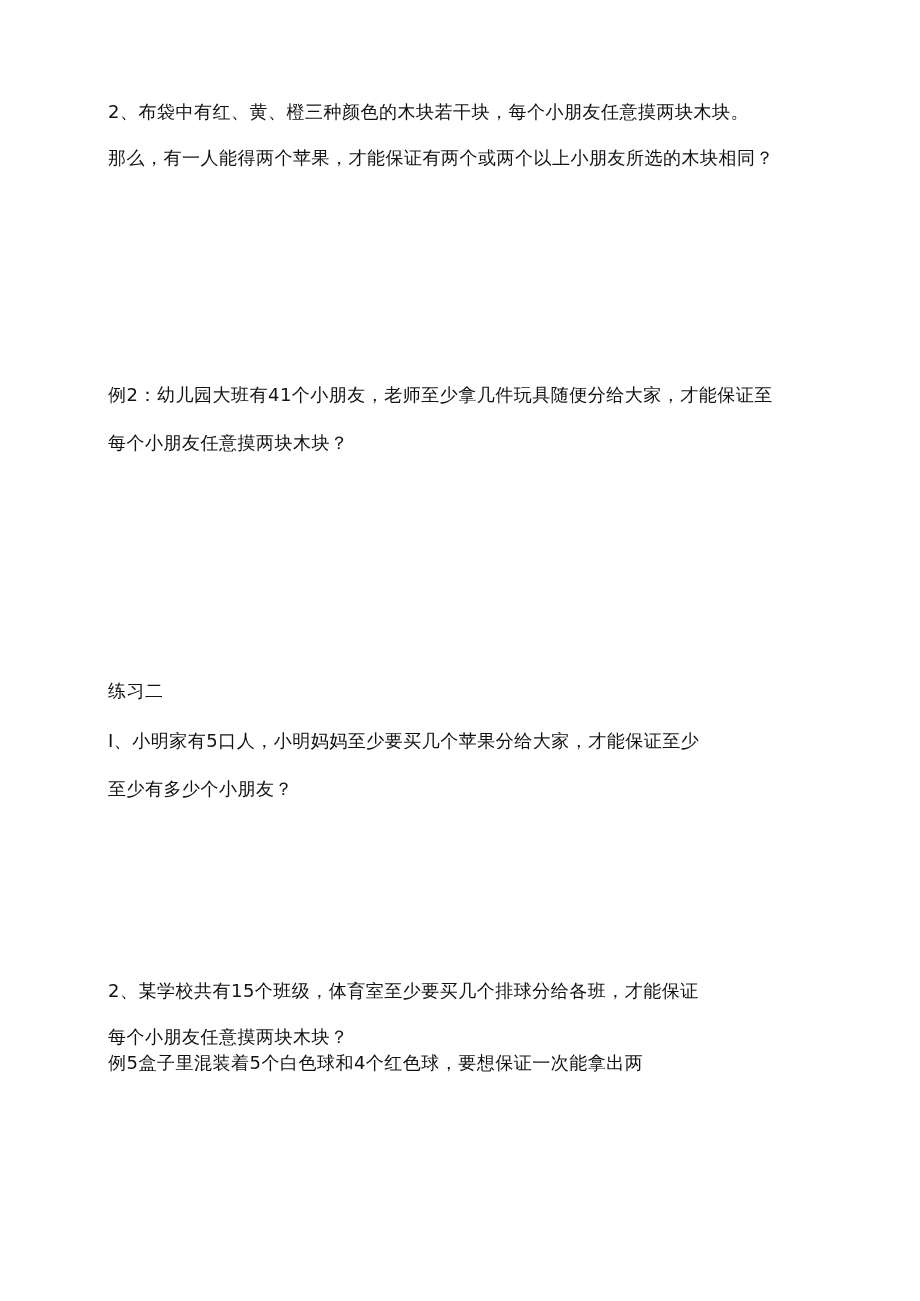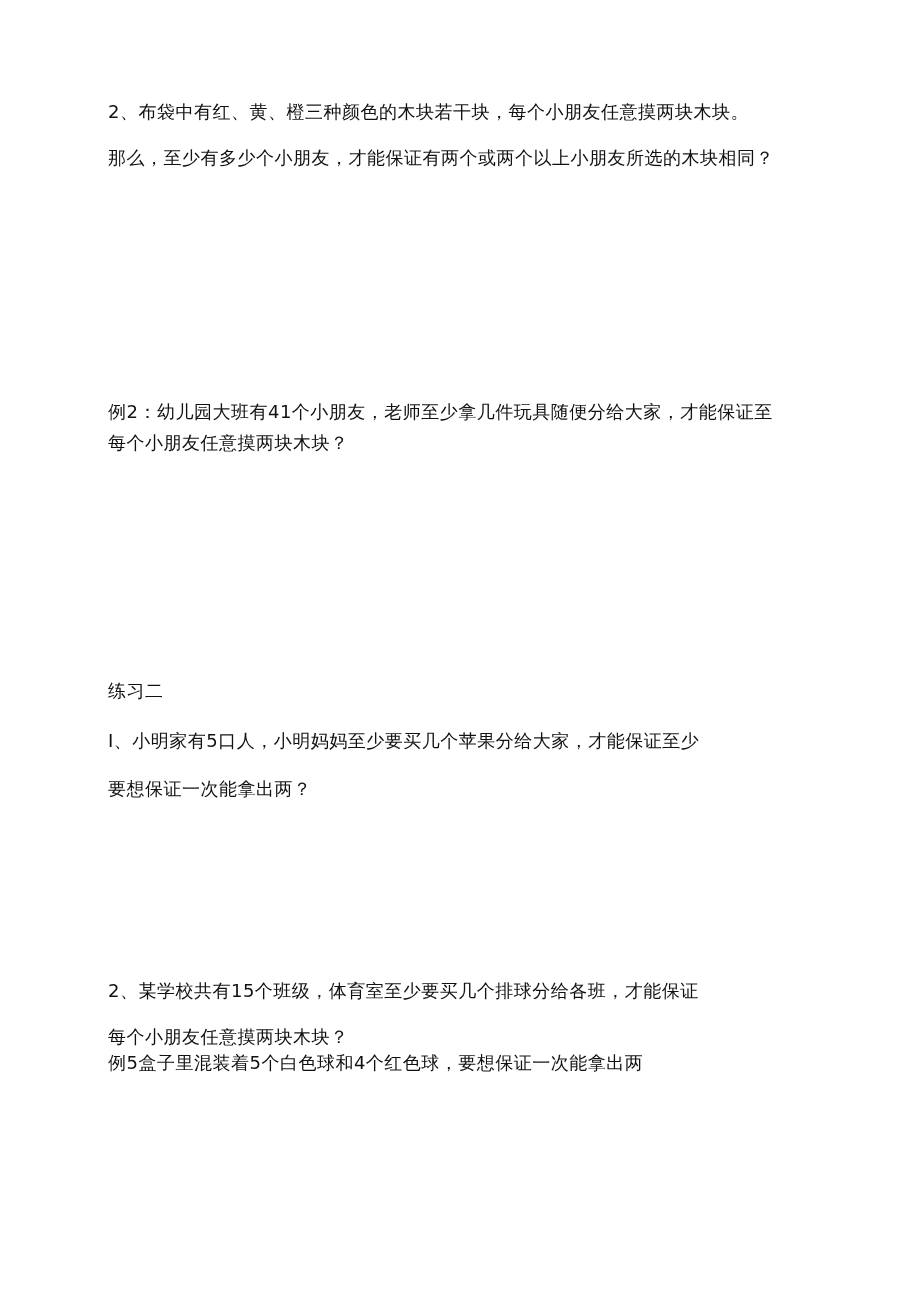--- a/index.html
+++ b/index.html
@@ -5,25 +5,25 @@
     html, body { margin: 0; padding: 0; background: #ffffff; }
     body { width: 920px; height: 1301px; position: relative; overflow: hidden;
            font-family: "DejaVu Sans", "Liberation Sans", sans-serif; color: #111; }
     .line { position: absolute; left: 108px; font-size: 18px; line-height: 24px; white-space: nowrap; letter-spacing: 0.5px; }
   </style>
 </head>
 <body>
 
 <div>
   <div class="line" style="top:100px">2、布袋中有红、黄、橙三种颜色的木块若干块，每个小朋友任意摸两块木块。</div>
-  <div class="line" style="top:146px">那么，至少有多少个小朋友，才能保证有两个或两个以上小朋友所选的木块相同？</div>
+  <div class="line" style="top:146px">那么，有一人能得两个苹果，才能保证有两个或两个以上小朋友所选的木块相同？</div>
 
-  <div class="line" style="top:400px">例2：幼儿园大班有41个小朋友，老师至少拿几件玩具随便分给大家，才能保证至</div>
+  <div class="line" style="top:383px">例2：幼儿园大班有41个小朋友，老师至少拿几件玩具随便分给大家，才能保证至</div>
   <div class="line" style="top:431px">每个小朋友任意摸两块木块？</div>
 
   <div class="line" style="top:679px">练习二</div>
   <div class="line" style="top:729px">I、小明家有5口人，小明妈妈至少要买几个苹果分给大家，才能保证至少</div>
-  <div class="line" style="top:777px">要想保证一次能拿出两？</div>
+  <div class="line" style="top:777px">至少有多少个小朋友？</div>
 
   <div class="line" style="top:979px">2、某学校共有15个班级，体育室至少要买几个排球分给各班，才能保证</div>
   <div class="line" style="top:1025px">每个小朋友任意摸两块木块？</div>
   <div class="line" style="top:1051px">例5盒子里混装着5个白色球和4个红色球，要想保证一次能拿出两</div>
 </div>
 
 </body></html>

